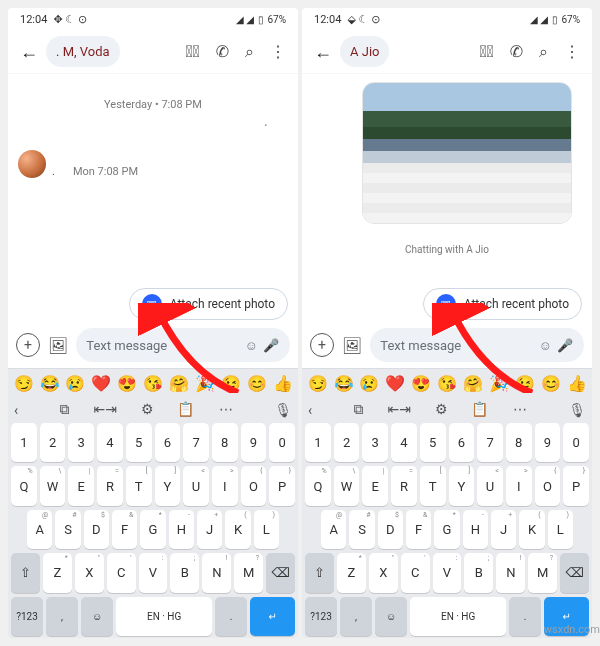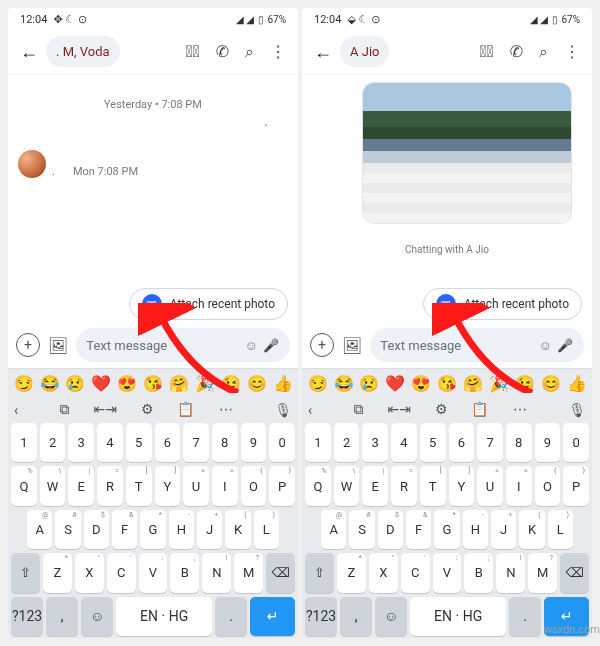--- a/index.html
+++ b/index.html
@@ -86,21 +86,21 @@
   .key-rows{flex:1; display:flex; flex-direction:column; gap:4px; padding:2px 3px;}
   .krow{display:flex; gap:3px; flex:1;}
   .key{
     flex:1;background:#fff; border-radius:5px; box-shadow:0 1px 0 rgba(0,0,0,0.15);
     display:flex; align-items:center; justify-content:center; font-size:13px;
     color:#333; position:relative;
   }
   .key .sup{position:absolute; top:1px; right:4px; font-size:7px; color:#888;}
   .key.func{background:#cfd3da;}
   .key.enter{background:#2196f3; color:#fff; flex:1.4;}
-  .row-bottom .key{font-size:14px;}
+  .row-bottom .key{font-size:10px;}
   .row-letters2{padding:0 16px;}
   .arrow {
     position:absolute; width:120px; height:90px; pointer-events:none;
     z-index: 50;
   }
   .watermark{
     position:absolute; bottom:10px; right:0; font-size:11px; color:#9aa0a6;
   }
 </style>
 </head>

